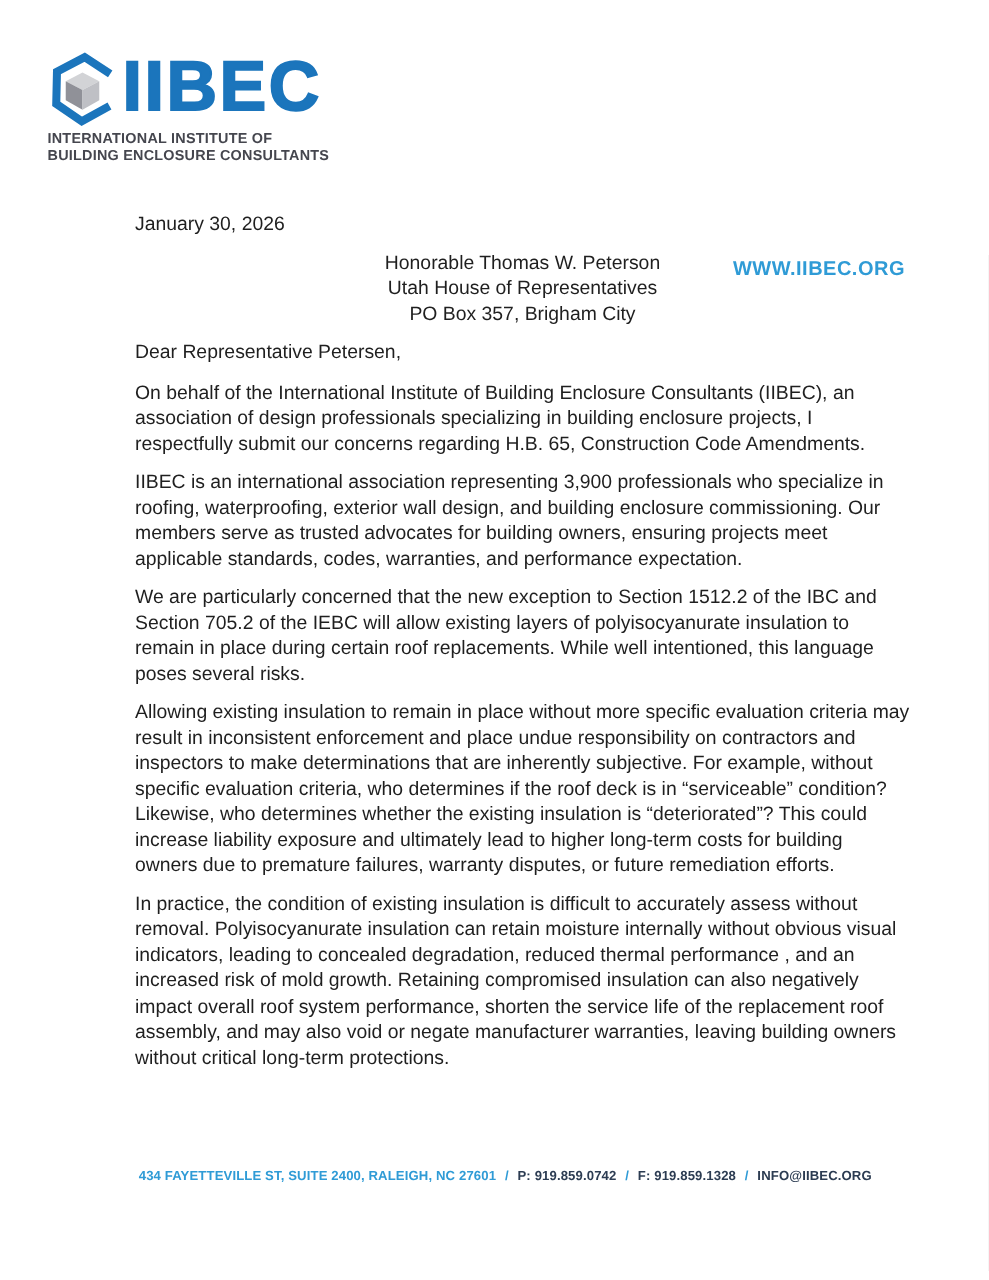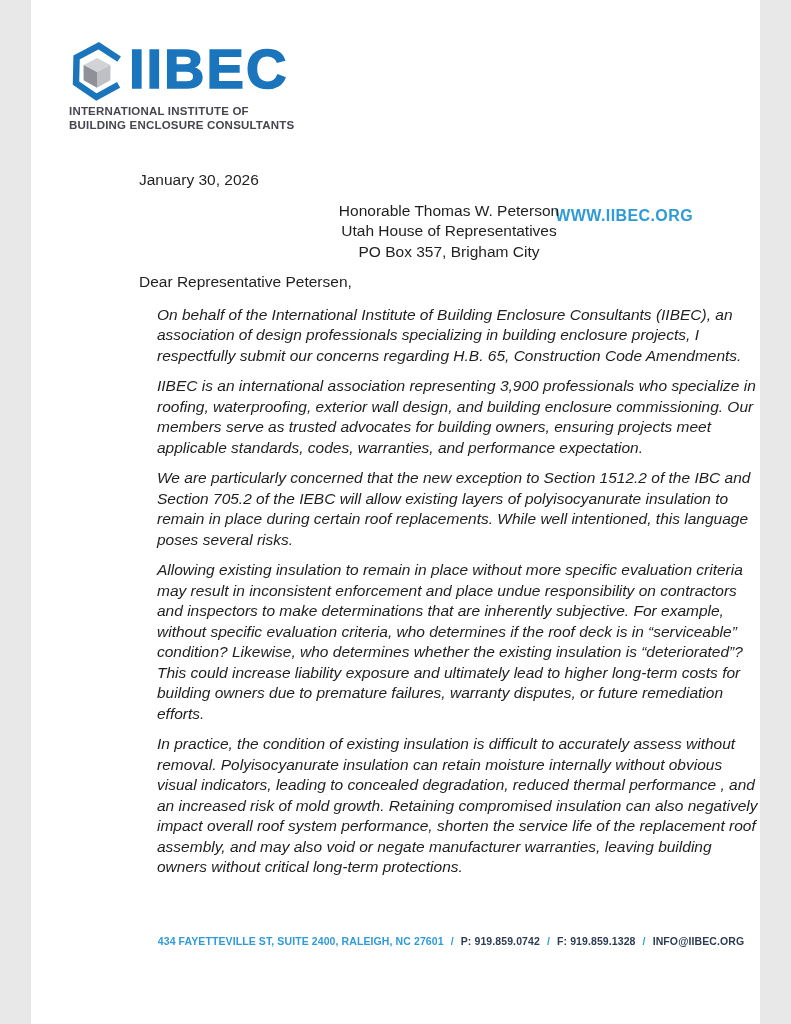--- a/index.html
+++ b/index.html
@@ -1,18 +1,18 @@
 <!DOCTYPE html>
 <html><head>
 <meta charset="utf-8">
 <style>
   html,body { margin:0; padding:0; background:#e8e8e8; }
   .page {
     position:relative;
-    width:729px; height:1024px;
+    width:791px; height:1024px;
     margin:0 auto;
     background:#ffffff;
     font-family:"Liberation Sans", sans-serif;
     overflow:hidden;
   }
 
   
   .logo-block { position:absolute; left:38px; top:40px; }
   .logo-row { display:flex; align-items:flex-start; }
   .hex-svg { width:56px; height:64px; overflow:visible; flex:0 0 auto; }
@@ -42,26 +42,26 @@
   }
 
   
   .letter {
     position:absolute; left:108px; top:170px; width:620px;
     color:#1f1f1f; font-size:15.5px; line-height:20.5px;
   }
   .letter .date { margin:0 0 10px 0; }
   .letter .recipient { margin:0 0 10px 0;text-align:center; }
   .letter .salutation { margin:0 0 12px 0; }
-  .letter p.para { margin:0 0 10px 18px;font-style:italic; }
+  .letter p.para { margin:0 0 10px 0; }
 
   
   .footer {
     position:absolute; left:0; right:0; top:935px;
-    text-align:center; padding-left:111px;
+    padding-left:111px;
     font-size:10.5px; font-weight:700; letter-spacing:0.1px;
     white-space:nowrap;
   }
   .f-blue { color:#2f9bd6; }
   .f-dark { color:#2c3c52; }
   .f-sep  { color:#2f9bd6; padding:0 4px; }
 </style>
 </head>
 <body>
 

